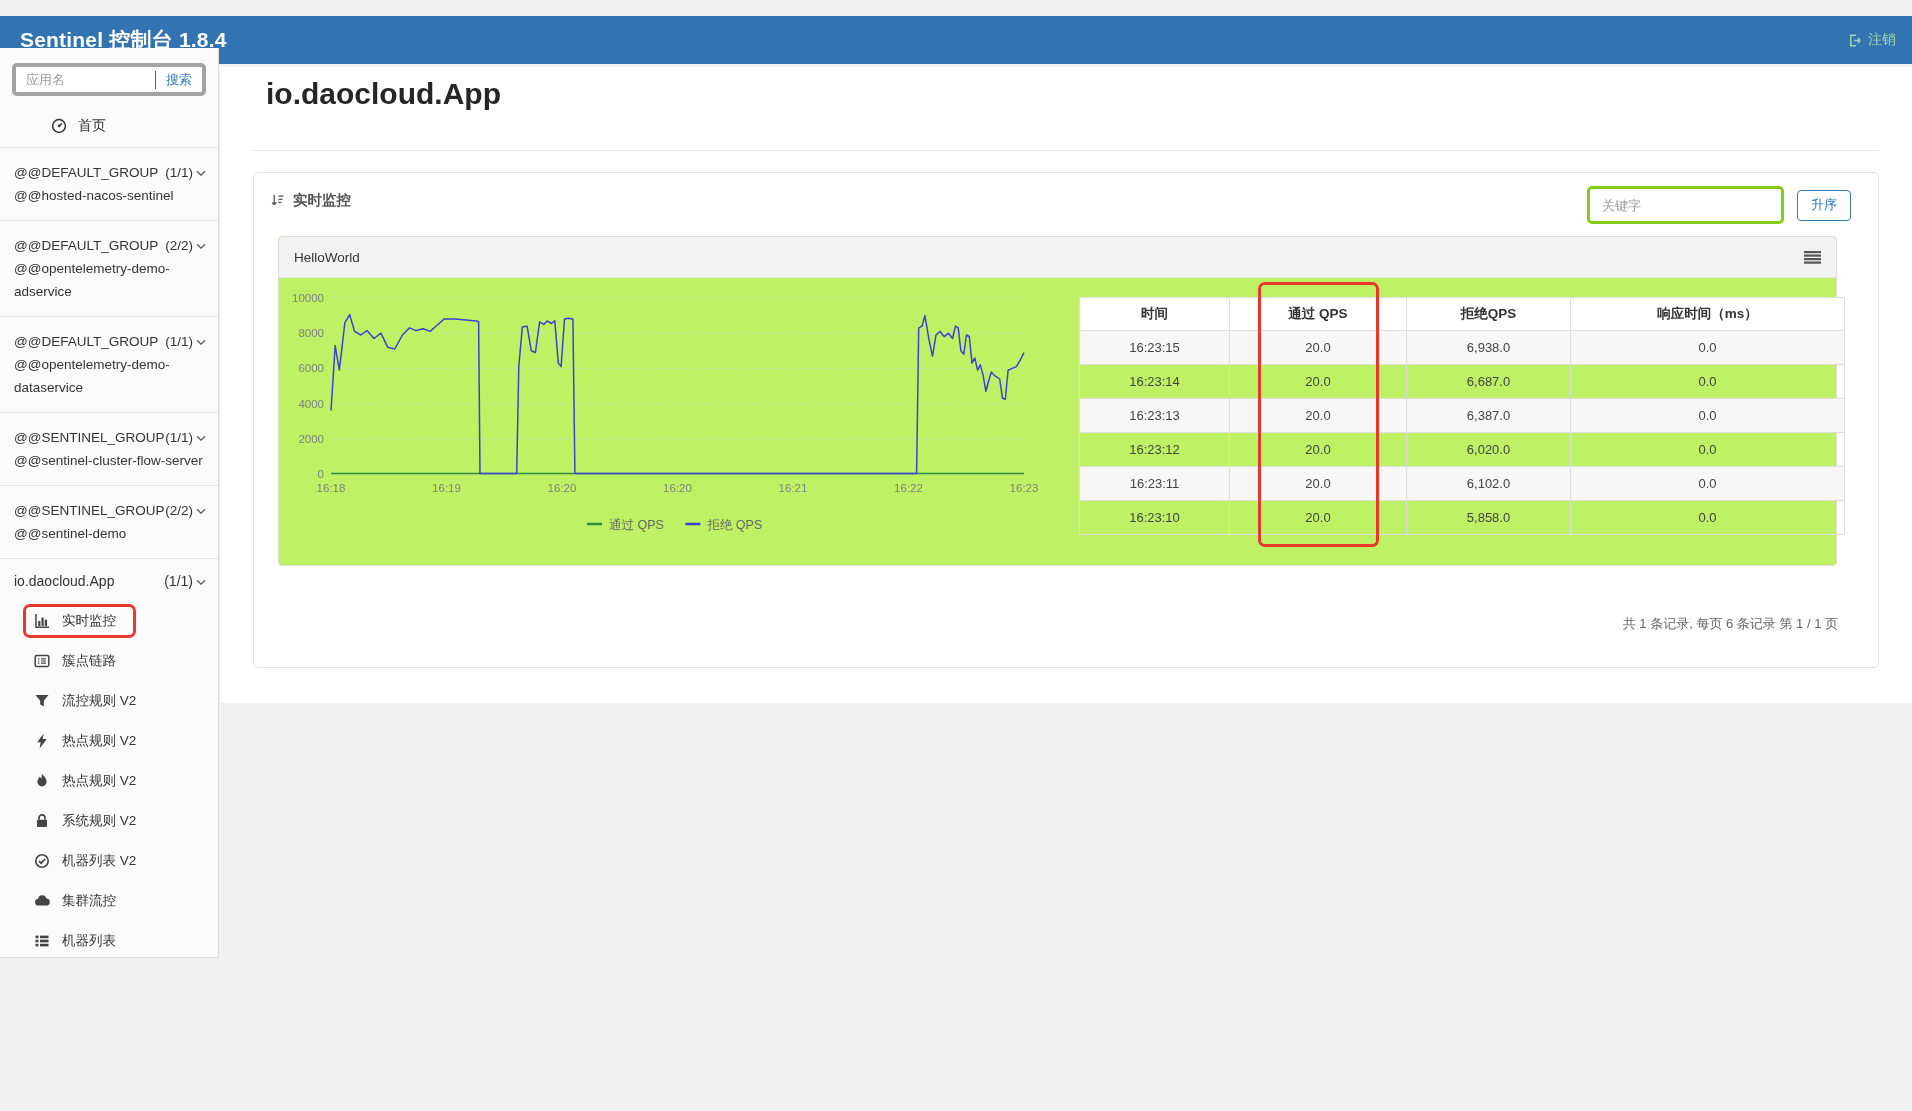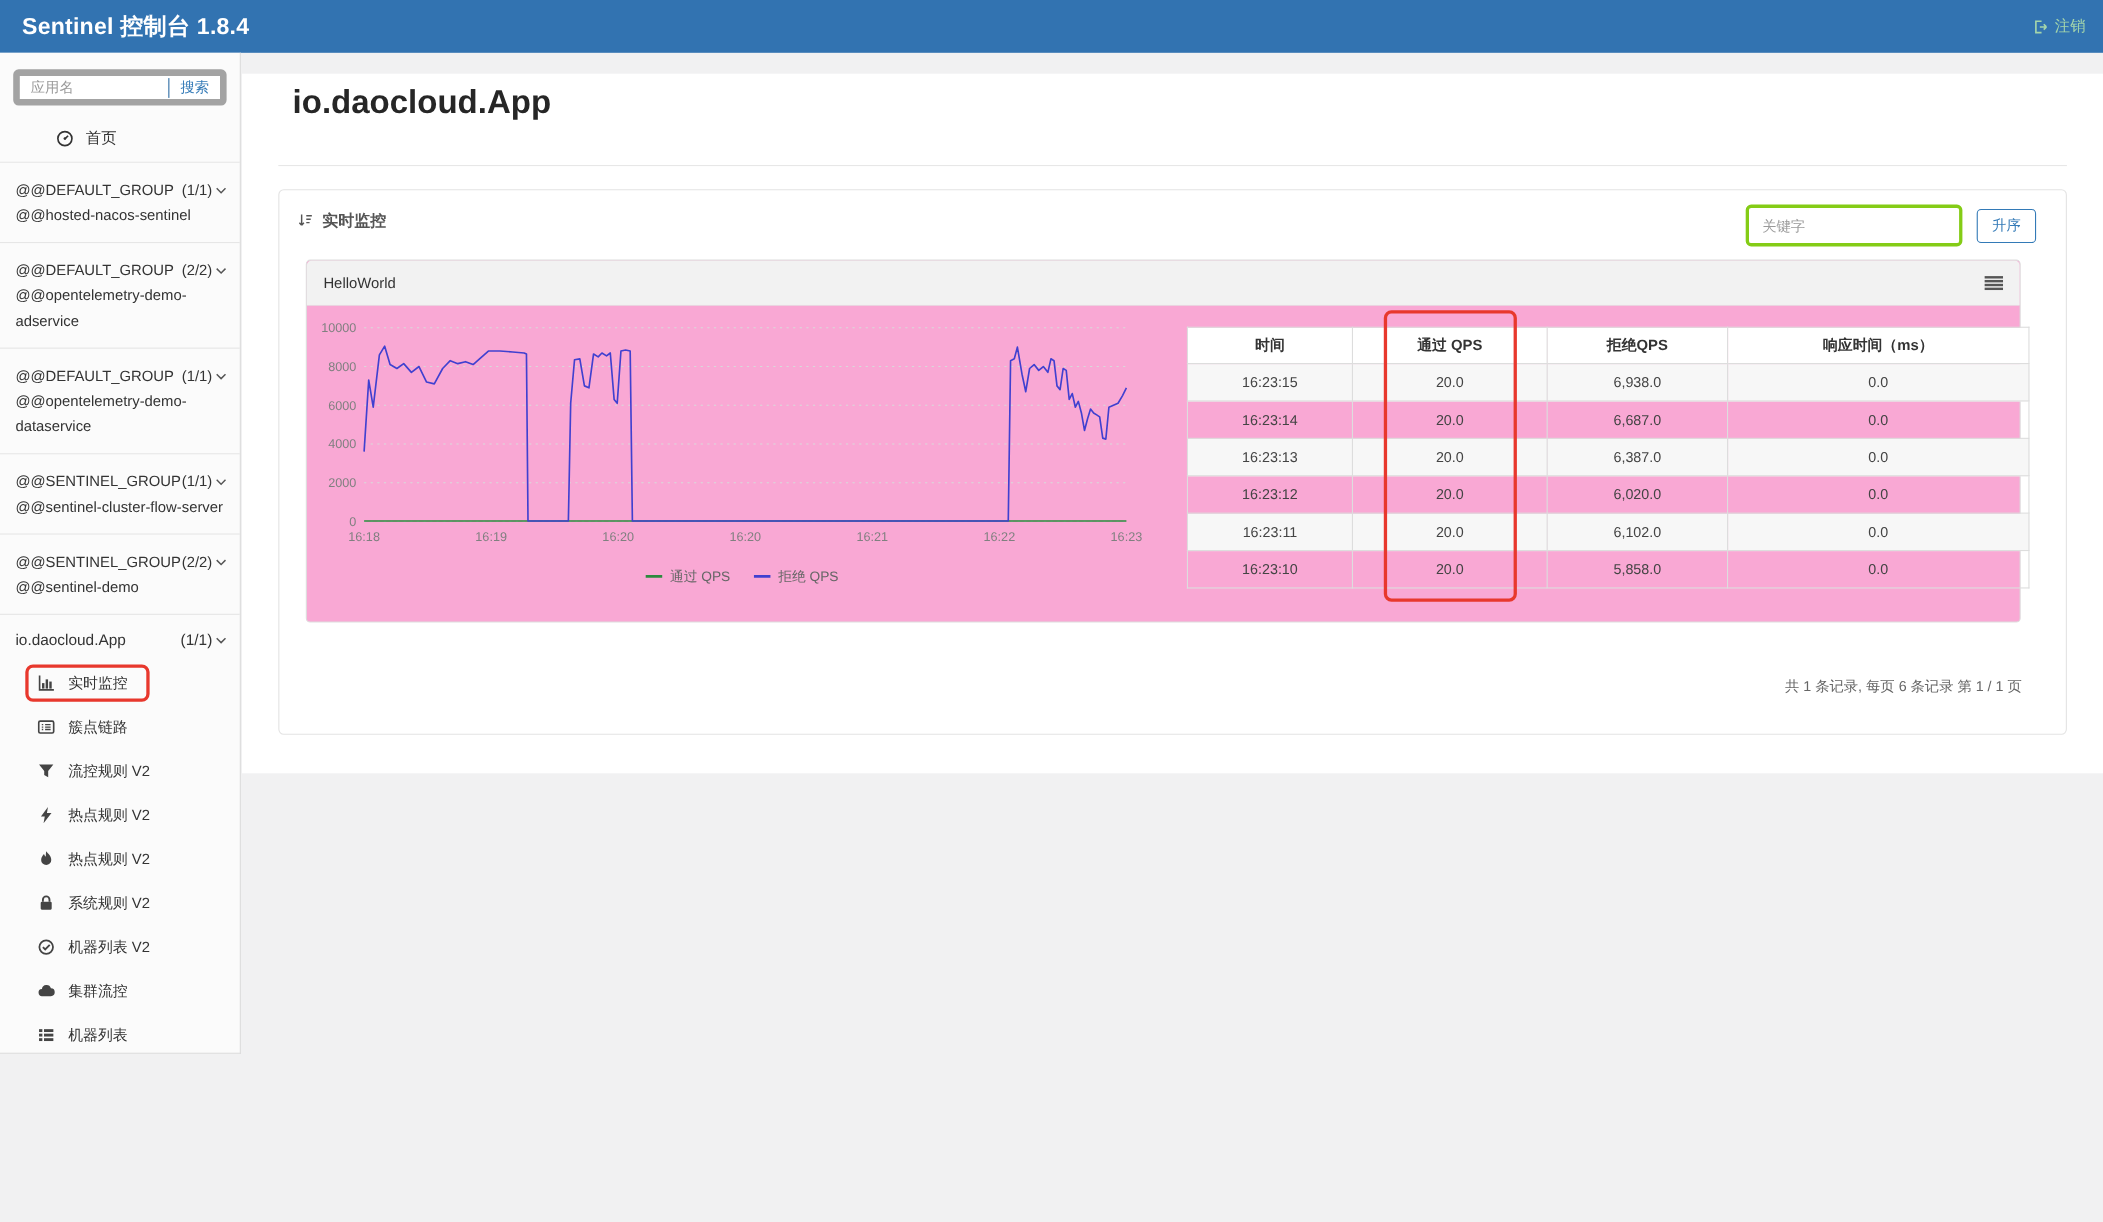--- a/index.html
+++ b/index.html
@@ -6,37 +6,37 @@
   html,body { width:1912px; height:1111px; }
   body {
     position: relative;
     background: #f1f1f2;
     font-family: "Liberation Sans", "DejaVu Sans", sans-serif;
     color: #333;
     overflow: hidden;
   }
   
   .navbar {
-    position: absolute; top:0; left:0; width:1912px; height:48px;
+    position: absolute; top:16px; left:0; width:1912px; height:48px;
     background:#3273b1; display:flex; align-items:center;
   }
   .brand { color:#fff; font-size:21px; font-weight:bold; padding-left:20px; letter-spacing:.2px; }
   .logout {
     position:absolute; right:16px; top:0; height:48px;
     display:flex; align-items:center; gap:5px;
     color:#a5d6ab; font-size:14px; cursor:pointer;
   }
   
   .sidebar {
     position:absolute; top:48px; left:0; width:219px; height:910px;
     background:#fbfbfb; border-right:1px solid #dcdcdc; border-bottom:1px solid #dcdcdc;
   }
   .search-group {
     margin:15px 12px 10px 12px; height:33px; display:flex;
-    border:6px solid #a3a3a3; border-radius:5px; background:#fff; overflow:hidden;align-items:center;
+    border:4px solid #a3a3a3; border-radius:5px; background:#fff; overflow:hidden;align-items:center;
   }
   .search-group input {
     flex:1; border:none; outline:none; padding:0 10px; font-size:13px; color:#333;
     font-family:inherit; background:transparent; min-width:0;
   }
   .search-group input::placeholder { color:#9a9a9a; }
   .search-btn {
     width:47px; border:none; border-left:1px solid #2e6da4; background:#fff;
     color:#337ab7; font-size:13px; cursor:pointer; font-family:inherit;
   }
@@ -78,21 +78,21 @@
     width:197px; height:31px; border:3px solid #84cc16; border-radius:5px; padding:16px 12px;
     font-size:13px; color:#333; font-family:inherit; outline:none;
   }
   .keyword-input::placeholder { color:#9a9a9a; }
   .asc-btn {
     height:31px; padding:0 13px; background:#fff; border:1px solid #337ab7; border-radius:4px;
     color:#337ab7; font-size:13px; cursor:pointer; font-family:inherit;
   }
   .resource-card {
     position:relative; margin:11px 41px 0 24px; height:330px;
-    border:1px solid #ddd; border-radius:4px; background:#f9a8d4;
+    border:1px solid #ddd; border-radius:4px; background:#bef264;
   }
   .resource-head {
     height:41px; background:#f2f2f2; border-bottom:1px solid #e3e3e3; border-radius:4px 4px 0 0;
     display:flex; justify-content:space-between; align-items:center; padding:0 15px;
     font-size:13.5px; color:#333;
   }
   .resource-body { position:relative; height:288px; }
   .chart-wrap { position:absolute; left:12px; top:6px; width:755px; height:258px; }
   .table-wrap { position:absolute; left:800px; top:19px; width:794px; }
   table.qps { border-collapse:collapse; table-layout:fixed; width:765px; font-size:13px; }

